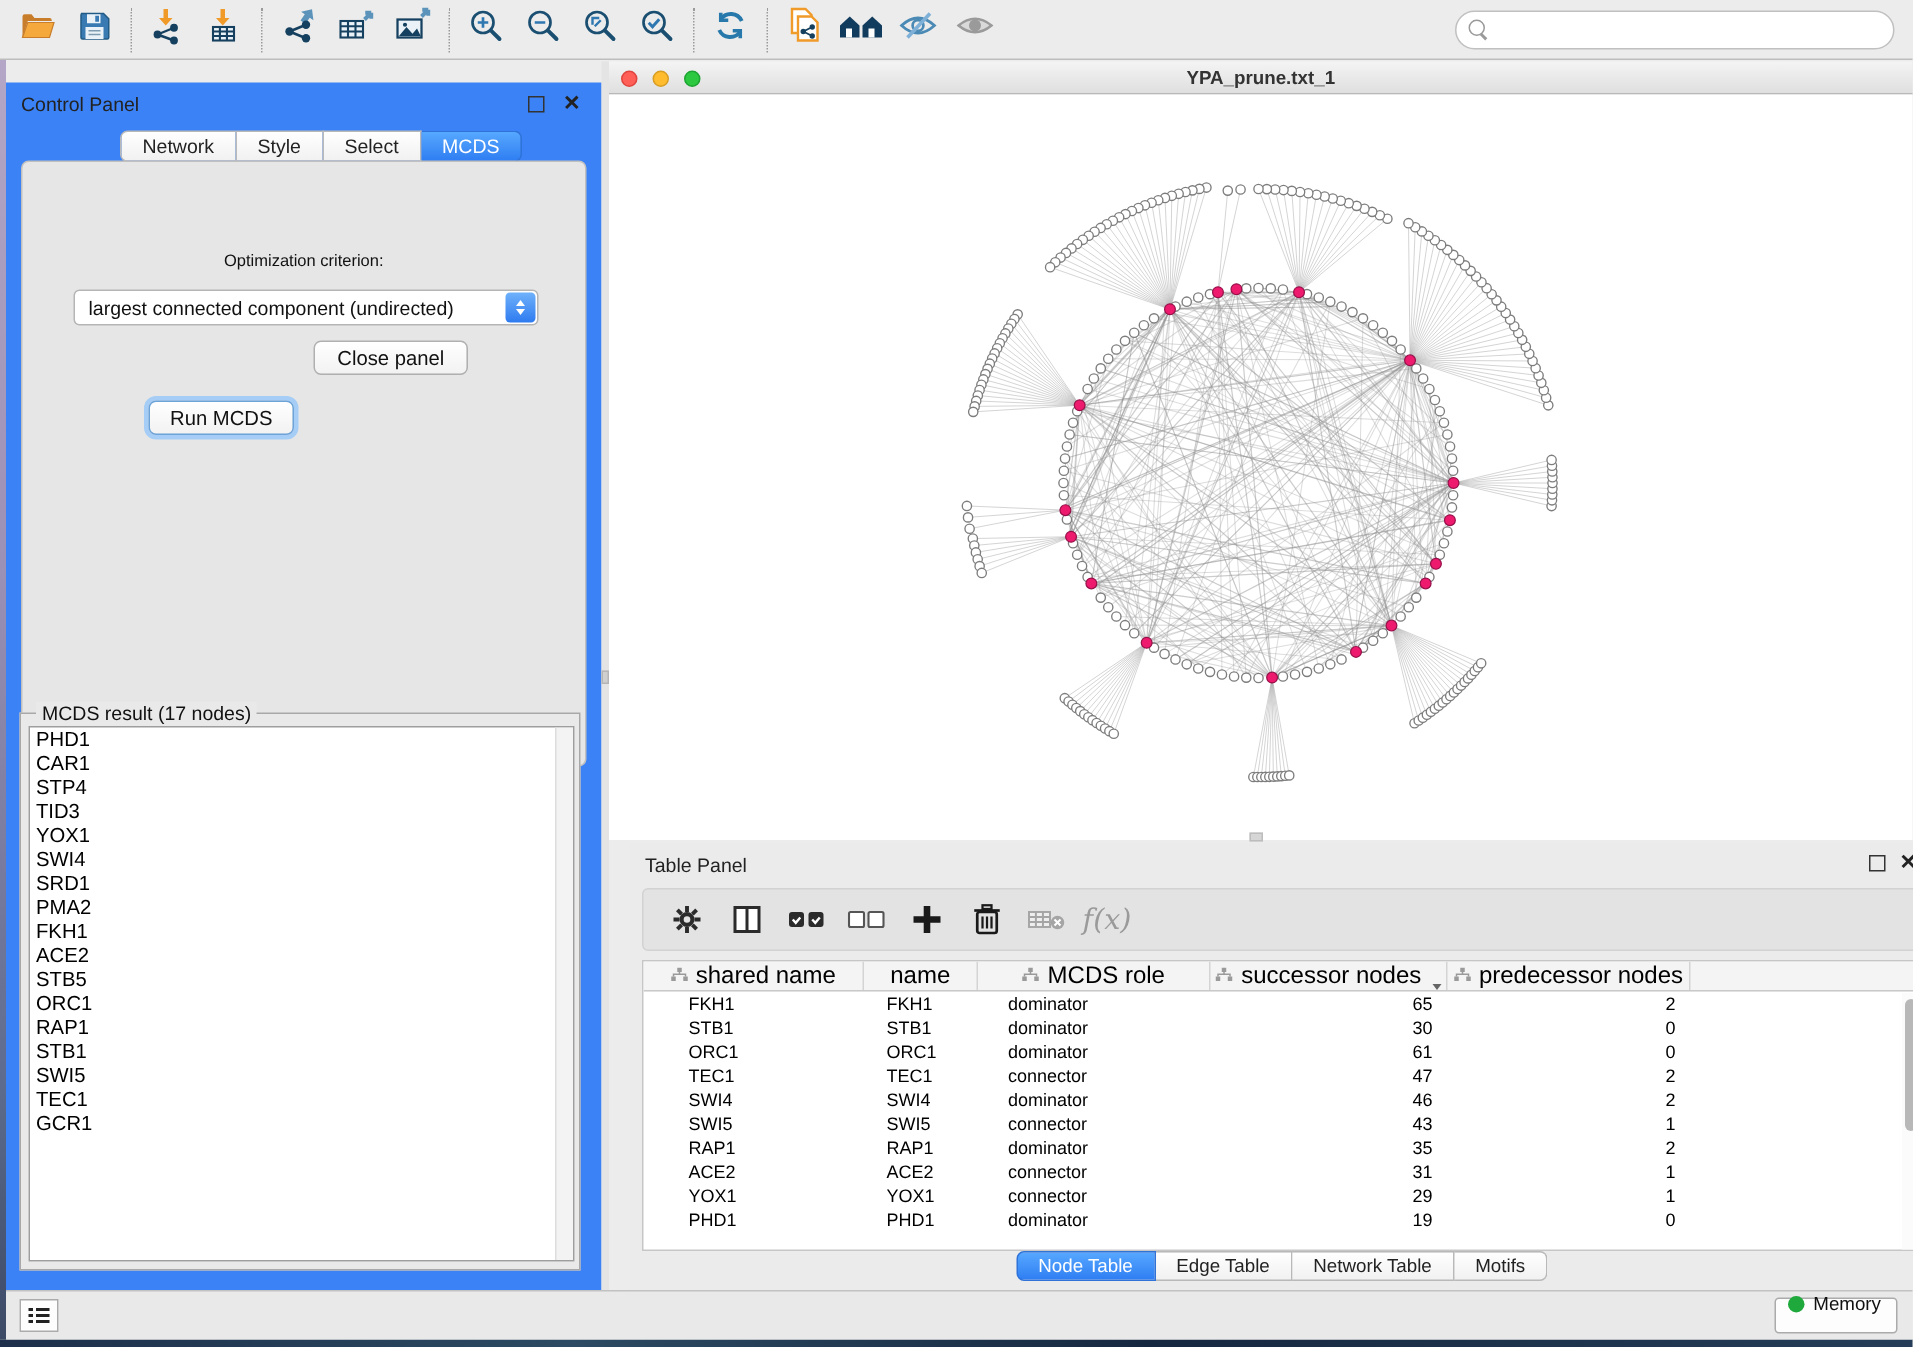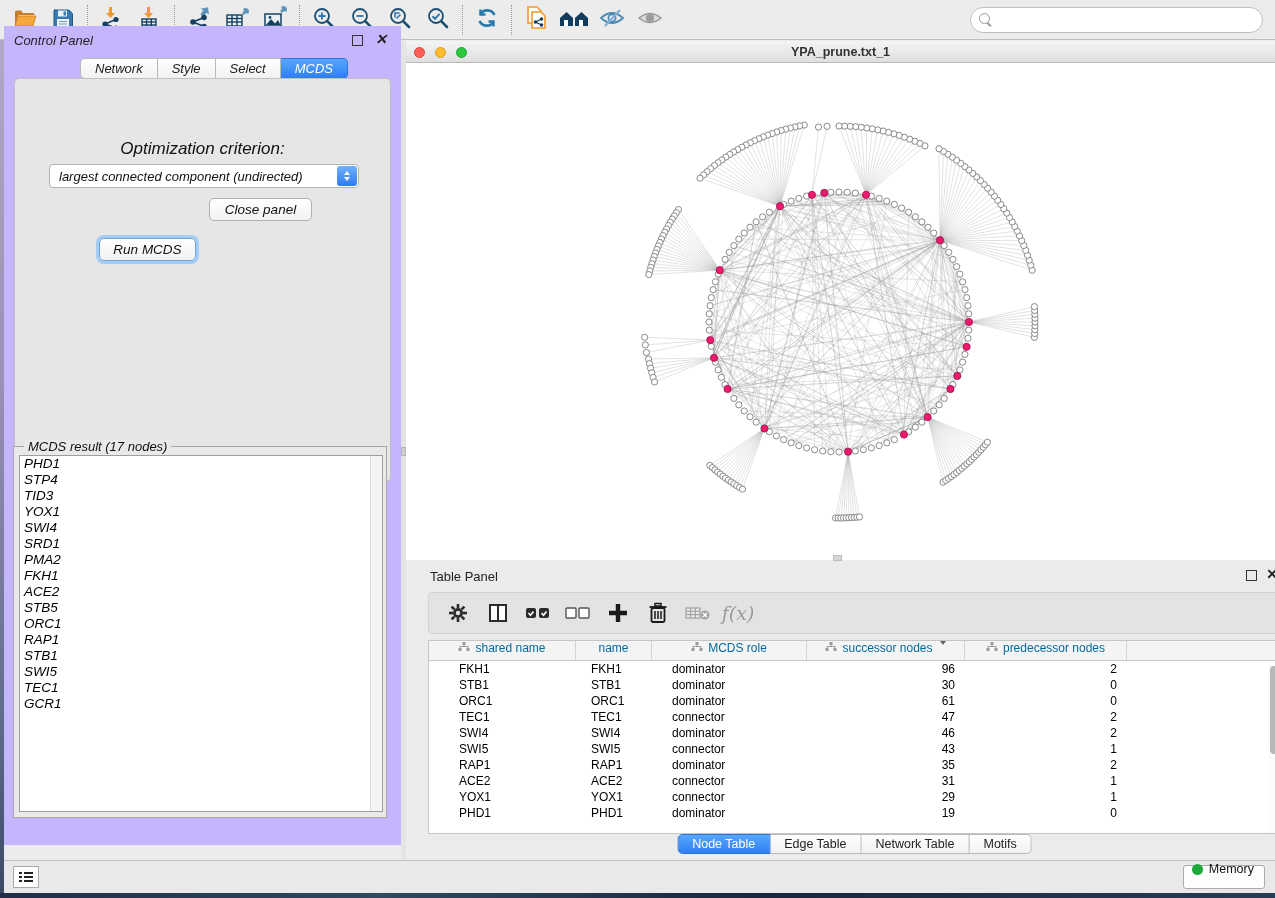--- a/index.html
+++ b/index.html
@@ -22,40 +22,40 @@
   #search-wrap { position:absolute; right:12px; top:7px; width:293px; height:26px; }
   #search-input { width:100%; height:100%; border:1px solid #c0c0c0; border-radius:13px;
     background:#fff; padding:0 10px 0 30px; font-size:13px; outline:none; }
   #search-icon { position:absolute; left:9px; top:6px; width:13px; height:13px; }
   #search-icon::before { content:""; position:absolute; left:0; top:0; width:9px; height:9px;
     border:1.5px solid #9a9a9a; border-radius:50%; }
   #search-icon::after { content:""; position:absolute; left:9px; top:9px; width:5px; height:1.5px;
     background:#9a9a9a; transform:rotate(45deg); transform-origin:0 0; }
 
   
-  #control-panel { left:4px; top:26px; width:397px; height:819px; background:#c4b5fd;font-style:italic; }
+  #control-panel { left:4px; top:55px; width:397px; height:819px; background:#3b82f6; }
   #cp-header { position:absolute; left:0; top:0; width:100%; height:26px; }
   #cp-title { position:absolute; left:10px; top:7px; font-size:13px; color:#222; }
   .float-icon { width:11px; height:11px; border:1.5px solid #333; display:inline-block; }
   .close-icon { font-size:14px; font-weight:bold; color:#222; line-height:11px; }
   #cp-float { position:absolute; right:38px; top:9px; }
   #cp-close { position:absolute; right:14px; top:8px; }
 
   .tabstrip { display:flex; }
   .tab { height:21px; padding:0 14px; display:flex; align-items:center; font-size:13px;
     background:linear-gradient(#ffffff,#f1f1f1); border:1px solid #b9b9b9; border-left:none; color:#222; }
   .tab:first-child { border-left:1px solid #b9b9b9; border-radius:5px 0 0 5px; }
   .tab:last-child { border-radius:0 5px 5px 0; }
   .tab.active { background:linear-gradient(#57a8ff,#2f7ef3); color:#fff; border-color:#2f72d8; }
   #cp-tabs { position:absolute; left:76px; top:32px; }
 
   #cp-box { position:absolute; left:10px; top:52px; width:377px; height:404px;
     background:#e6e6e6; border:1px solid #c0c0c0; border-radius:5px; }
   #opt-label { position:absolute; left:0; top:60px; width:100%; text-align:center;
-    font-size:17px; color:#111; }
+    font-size:11px; color:#111; }
   #opt-select { position:absolute; left:34px; top:85px; width:310px; height:24px; background:#fff;
     border:1px solid #b5b5b5; border-radius:4px; font-size:13px; display:flex; align-items:center;
     padding-left:9px; color:#111; }
   #opt-stepper { position:absolute; right:1px; top:1px; width:20px; height:20px; border-radius:3px;
     background:linear-gradient(#6fb1fb,#2e7bf0); display:flex; flex-direction:column;
     align-items:center; justify-content:center; gap:2px; }
   .chev-up { width:0; height:0; border-left:3.5px solid transparent; border-right:3.5px solid transparent;
     border-bottom:4px solid #fff; }
   .chev-down { width:0; height:0; border-left:3.5px solid transparent; border-right:3.5px solid transparent;
     border-top:4px solid #fff; }
@@ -102,22 +102,22 @@
   #tp-close { position:absolute; right:11px; top:7px; }
   #tp-toolbar { position:absolute; left:8px; top:30px; width:853px; height:42px;
     background:#e3e3e3; border:1px solid #d2d2d2; border-radius:4px; display:flex;
     align-items:center; gap:10px; padding-left:14px; }
   .tpt-btn { width:30px; height:30px; display:flex; align-items:center; justify-content:center; }
   .fx { font-family:"DejaVu Serif", serif; font-style:italic; font-size:19px; color:#9a9a9a; }
 
   #tp-table { position:absolute; left:8px; top:78px; width:853px; height:194px; background:#fff;
     border:1px solid #c6c6c6; overflow:hidden; }
   #tp-header { display:flex; height:20px; background:#f4f4f4; border-bottom:1px solid #c9c9c9; }
-  .th { display:flex; align-items:flex-start; justify-content:center; gap:5px; font-size:12px;
-    color:#0369a1; border-right:1px solid #d4d4d4; height:100%; }
+  .th { display:flex; align-items:flex-end; justify-content:center; gap:5px; font-size:16px;
+    color:#000000; border-right:1px solid #d4d4d4; height:100%; }
   .th-sort { width:0; height:0; border-left:3.5px solid transparent; border-right:3.5px solid transparent;
     border-top:4px solid #666; margin-left:2px; }
   .tr { display:flex; height:16px; align-items:center; }
   .td { font-size:12px; color:#000; white-space:nowrap; overflow:hidden; }
   #tp-vscroll { position:absolute; right:1px; top:21px; width:11px; height:172px; background:#fbfbfb; }
   #tp-vthumb { position:absolute; left:1.5px; top:4px; width:8px; height:88px; background:#b8b8b8;
     border-radius:4px; }
 
   #tp-tabs { position:absolute; left:50%; transform:translateX(-50%); top:272px; }
   #tp-tabs .tab { height:20px; font-size:12.5px; }
@@ -344,20 +344,21 @@
           <span class="chev-down"></span>
       </span>
     </div>
     <div class="push-btn" id="run-btn">Run MCDS</div>
     <div class="push-btn" id="closepanel-btn">Close panel</div>
   </div>
   <div id="mcds-fieldset">
     <span id="mcds-legend">MCDS result (17 nodes)</span>
     <div id="mcds-list">
       <div class="mcds-item">PHD1</div>
+        <div class="mcds-item">CAR1</div>
         <div class="mcds-item">STP4</div>
         <div class="mcds-item">TID3</div>
         <div class="mcds-item">YOX1</div>
         <div class="mcds-item">SWI4</div>
         <div class="mcds-item">SRD1</div>
         <div class="mcds-item">PMA2</div>
         <div class="mcds-item">FKH1</div>
         <div class="mcds-item">ACE2</div>
         <div class="mcds-item">STB5</div>
         <div class="mcds-item">ORC1</div>
@@ -1234,21 +1235,21 @@
             </svg></span>
           <span>predecessor nodes</span>
         </div>
         <div class="th" style="flex: 1 1 0%; border-right: none;"></div>
       </div>
     <div id="tp-body">
         <div class="tr">
           <div class="td" style="width: 147px; padding-left: 30px;">FKH1</div>
           <div class="td" style="width: 76px; padding-left: 15px;">FKH1</div>
           <div class="td" style="width: 155px; padding-left: 20px;">dominator</div>
-          <div class="td" style="width: 158px; text-align: right; padding-right: 10px;">96</div>
+          <div class="td" style="width: 158px; text-align: right; padding-right: 10px;">65</div>
           <div class="td" style="width: 162px; text-align: right; padding-right: 10px;">2</div>
         </div>
         <div class="tr">
           <div class="td" style="width: 147px; padding-left: 30px;">STB1</div>
           <div class="td" style="width: 76px; padding-left: 15px;">STB1</div>
           <div class="td" style="width: 155px; padding-left: 20px;">dominator</div>
           <div class="td" style="width: 158px; text-align: right; padding-right: 10px;">30</div>
           <div class="td" style="width: 162px; text-align: right; padding-right: 10px;">0</div>
         </div>
         <div class="tr">

